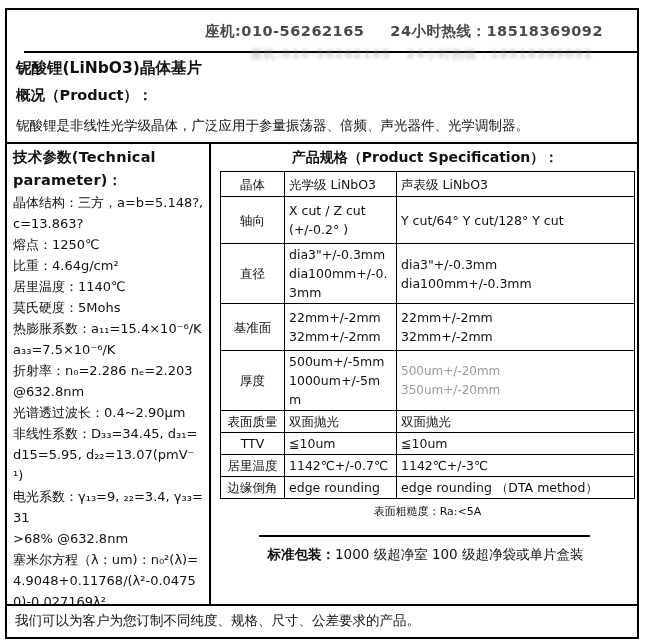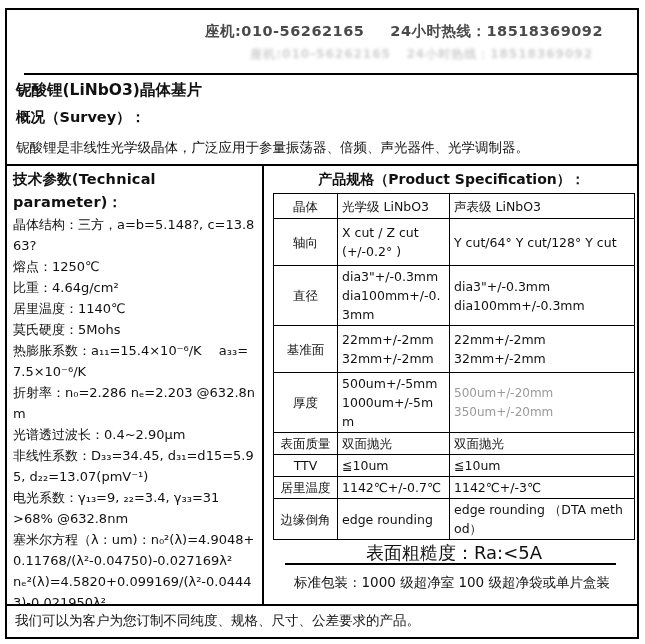--- a/index.html
+++ b/index.html
@@ -8,21 +8,21 @@
     font-family:"DejaVu Sans","Liberation Sans",sans-serif;
     color:#111;-webkit-font-smoothing:none;
   }
   .frame{
     position:absolute;left:5px;top:8px;width:634px;height:631px;
     border:2px solid #000;box-sizing:border-box;
     display:flex;flex-direction:column;background:#fff;
   }
   
   .hdr{
-    height:65px;border-bottom:2px solid #000;box-sizing:border-box;
+    height:43px;border-bottom:2px solid #000;box-sizing:border-box;
     position:relative;flex:0 0 auto;margin-left:17px;
   }
   .hdr-line{
     position:absolute;top:12px;right:34px;white-space:nowrap;
     font-size:14.5px;font-weight:bold;color:#4a4a4a;letter-spacing:.5px;
   }
   .hdr-line .gap{display:inline-block;width:26px;}
   .hdr-ghost{
     position:absolute;top:36px;right:44px;white-space:nowrap;
     font-size:12px;font-weight:bold;color:#8a8a8a;opacity:.4;
@@ -32,21 +32,21 @@
   .title-block{
     border-bottom:2px solid #000;box-sizing:border-box;
     padding:3px 9px 6px 9px;flex:0 0 auto;
   }
   .doc-title{font-size:15.5px;font-weight:bold;line-height:24px;}
   .survey-label{font-size:14.5px;font-weight:bold;line-height:24px;margin-top:3px;}
   .survey-text{font-size:13.5px;line-height:22px;margin-top:7px;}
   
   .main{flex:1 1 auto;display:flex;min-height:0;}
   .col-left{
-    width:257px;flex:0 0 auto;border-right:2px solid #000;box-sizing:border-box;
+    width:204px;flex:0 0 auto;border-right:2px solid #000;box-sizing:border-box;
     padding:2px 5px 16px 6px;overflow:hidden;
   }
   .tech-heading{font-size:14.5px;font-weight:bold;line-height:23px;letter-spacing:.2px;}
   .tech-line{
     font-size:13px;line-height:21px;word-break:break-all;white-space:normal;
   }
   .col-right{flex:1 1 auto;display:flex;flex-direction:column;min-width:0;align-items:center;}
   .spec-heading{font-size:14px;font-weight:bold;line-height:22px;padding:2px 6px 0 8px;}
   
   table.spec{
@@ -54,27 +54,27 @@
     font-size:12.5px;table-layout:fixed;
   }
   table.spec td{
     border:1.5px solid #000;padding:1px 4px;vertical-align:middle;
     white-space:pre-line;word-break:break-all;line-height:19px;
   }
   td.lab{text-align:center;width:60px;padding:1px 2px;}
   col.c-lab{width:64px;} col.c-opt{width:112px;} col.c-saw{width:auto;}
   tr.h-head{height:25px;} tr.h-tall{height:47px;} tr.h-std{height:22px;margin-top:48px;}
   td.tiny-gray{font-size:12px;color:#9a9a9a;line-height:16px;}
-  .roughness{font-size:18px;line-height:21px;padding:2px 2px 0 9px;}
+  .roughness{font-size:11px;line-height:21px;padding:2px 2px 0 9px;}
   .spacer{flex:1 1 auto;}
   .packing{
     border-top:2px solid #000;box-sizing:border-box;height:69px;
     padding:9px 6px 0 9px;font-size:13.5px;flex:0 0 auto;
   }
-  .packing .plab{font-weight:normal;}
+  .packing .plab{font-weight:bold;}
   
   .footer{
     border-top:2px solid #000;box-sizing:border-box;height:33px;flex:0 0 auto;
     font-size:13.5px;padding:6px 8px 0 8px;
   }
 </style>
 </head>
 <body>
 
 <div class="frame">
@@ -83,21 +83,21 @@
     <div class="hdr-line">
       <span>座机:010-56262165</span><span class="gap"></span><span>24小时热线：18518369092</span>
     </div>
     <div class="hdr-ghost">
       <span>座机:010-56262165</span>&nbsp;&nbsp;&nbsp;<span>24小时热线：18518369092</span>
     </div>
   </div>
 
   <div class="title-block">
     <div class="doc-title">铌酸锂(LiNbO3)晶体基片</div>
-    <div class="survey-label">概况（Survey）：</div>
+    <div class="survey-label">概况（Product）：</div>
     <div class="survey-text">铌酸锂是非线性光学级晶体，广泛应用于参量振荡器、倍频、声光器件、光学调制器。</div>
   </div>
 
   <div class="main">
 
     <div class="col-left">
       <div class="tech-heading">技术参数(Technical parameter)：</div>
       <div class="tech-line">晶体结构：三方，a=b=5.148?, c=13.863?</div>
       <div class="tech-line">熔点：1250℃</div>
       <div class="tech-line">比重：4.64g/cm²</div>

